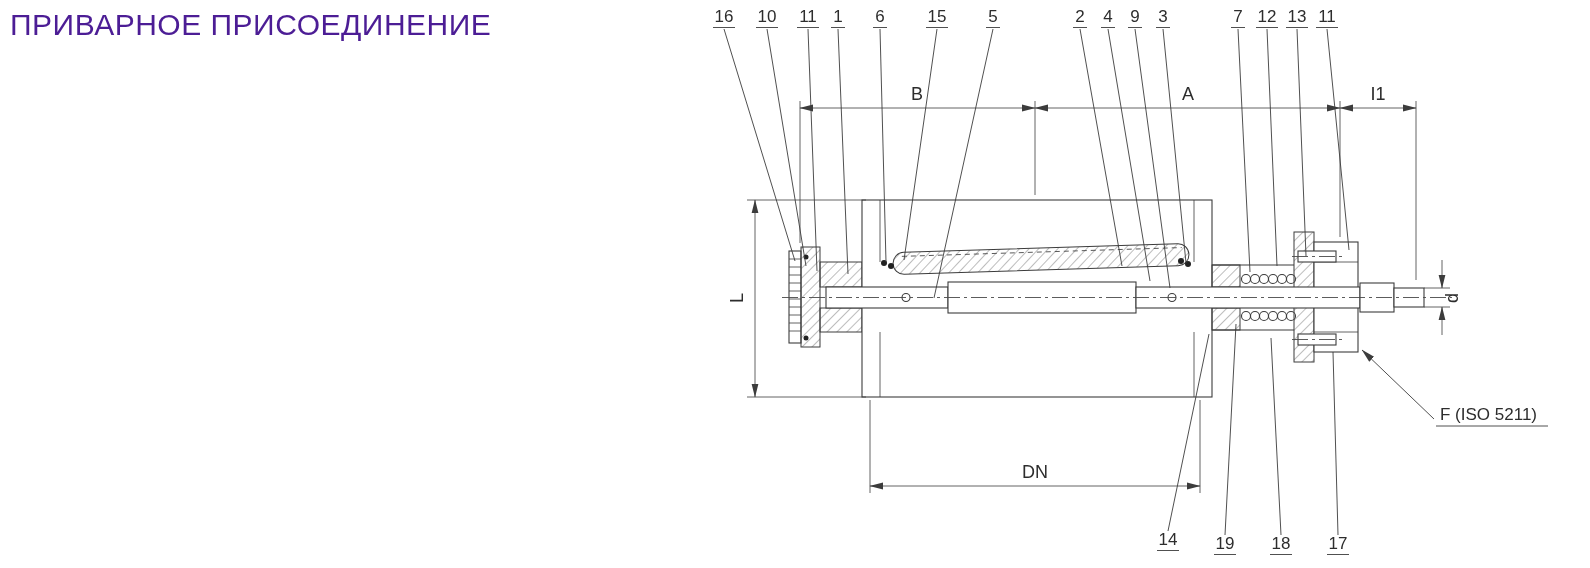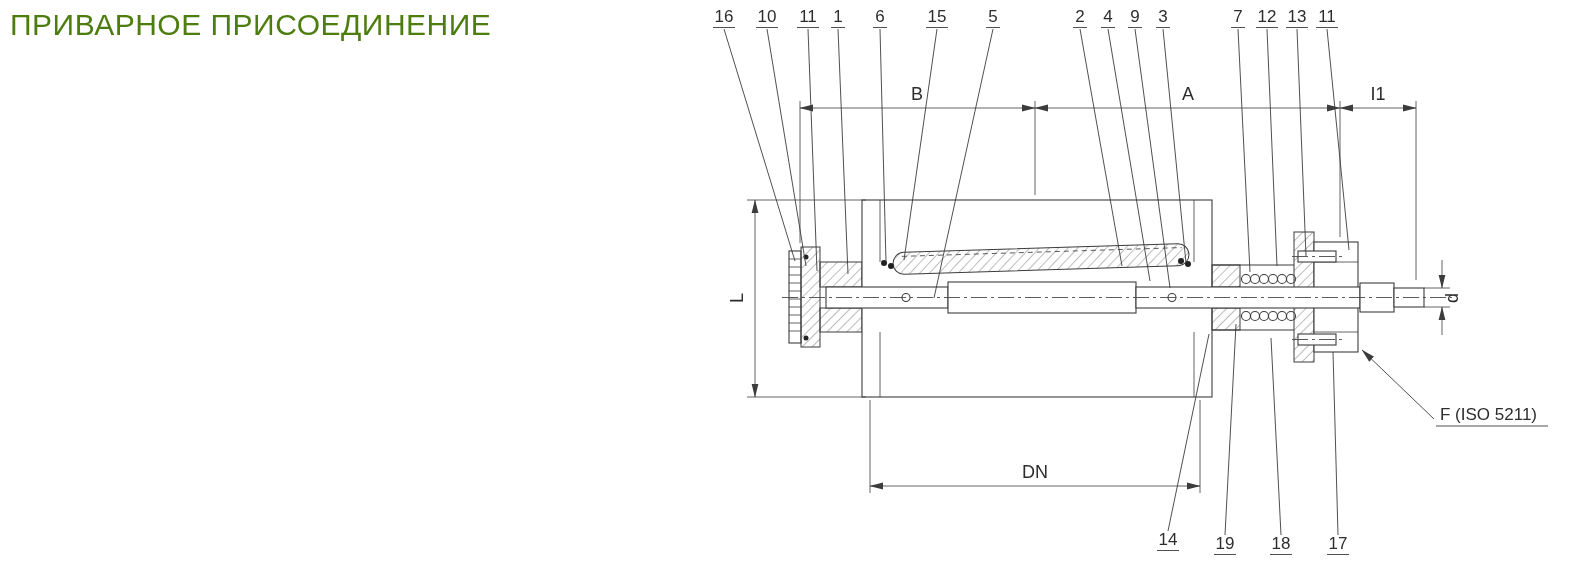--- a/index.html
+++ b/index.html
@@ -1,19 +1,19 @@
 <!DOCTYPE html>
 <html><head>
 <meta charset="utf-8">
 <style>
   html,body { margin:0; padding:0; background:#ffffff; }
   .stage { position:relative; width:1590px; height:568px; background:#ffffff;
            font-family:"Liberation Sans", sans-serif; overflow:hidden; }
   .title { position:absolute; left:10px; top:8px; font-size:30px; letter-spacing:0.5px;
-           color:#4d7c0f; font-family:"Liberation Sans", sans-serif; white-space:nowrap; }
+           color:#4c1d95; font-family:"Liberation Sans", sans-serif; white-space:nowrap; }
   svg { position:absolute; left:0; top:0; }
   .outline { fill:#ffffff; stroke:#3c3c3c; stroke-width:1.1; }
   .nofill  { fill:none; stroke:#3c3c3c; stroke-width:1.1; }
   .hatched { fill:url(#hatch); stroke:#3c3c3c; stroke-width:1; }
   .thin    { stroke:#3c3c3c; stroke-width:0.8; fill:none; }
   .cl      { stroke:#4a4a4a; stroke-width:0.9; fill:none; stroke-dasharray:16 4 3 4; }
   .dash    { stroke:#4a4a4a; stroke-width:0.9; fill:none; stroke-dasharray:5 4; }
   .dot     { fill:#222222; stroke:none; }
   .ul,.ld  { stroke:#3c3c3c; stroke-width:0.9; fill:none; }
   text.co  { font:17px "Liberation Sans", sans-serif; fill:#2d2d2d; text-anchor:middle; }

